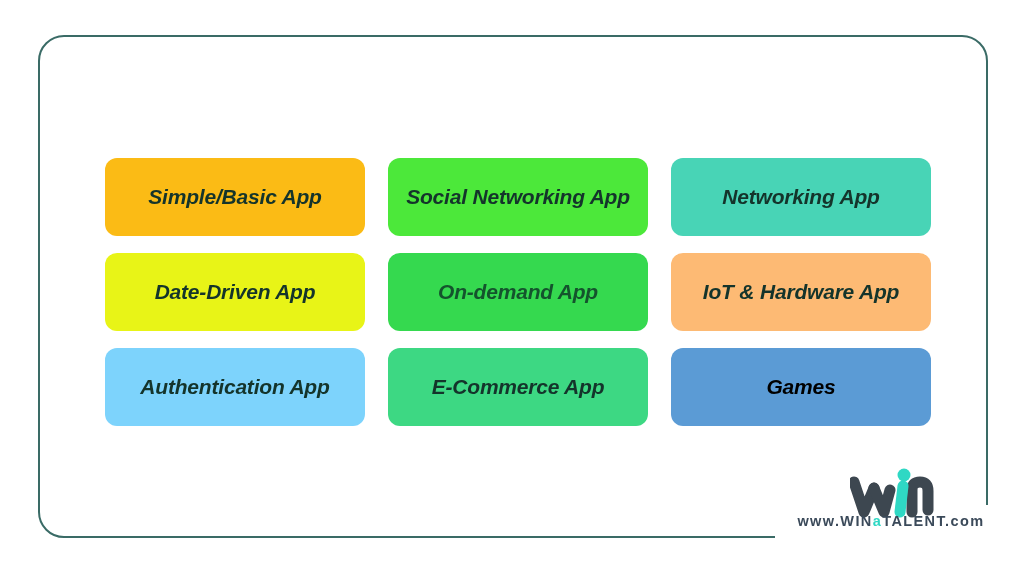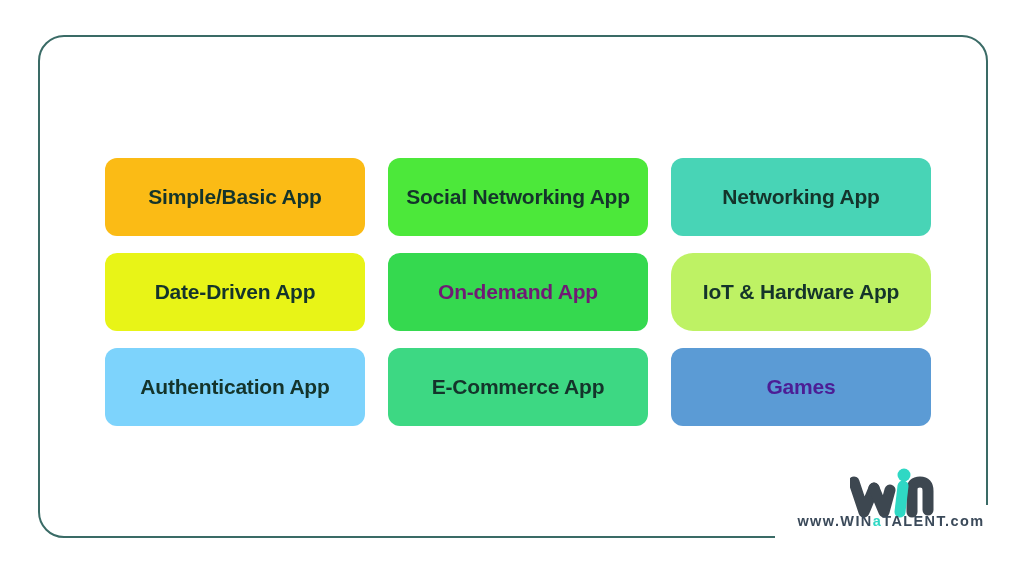--- a/index.html
+++ b/index.html
@@ -58,20 +58,21 @@
     row-gap: 17px;
   }
   .tile {
     border-radius: 12px;
     display: flex;
     align-items: center;
     justify-content: center;
     text-align: center;
     padding: 0 8px;
     box-sizing: border-box;
+    font-style: italic;
   }
   .tile-label {
     font-family: "Liberation Sans", sans-serif;
     font-weight: bold;
     font-size: 21px;
     letter-spacing: -0.2px;
     color: #14342b;
     line-height: 1.15;
   }
 
@@ -124,37 +125,37 @@
 
   <div class="tile" style="background: rgb(72, 212, 182);">
     <span class="tile-label" style="color: rgb(20, 52, 43);">Networking App</span>
   </div>
 
   <div class="tile" style="background: rgb(232, 244, 23); justify-content: center;">
     <span class="tile-label" style="color: rgb(20, 52, 43);">Date-Driven App</span>
   </div>
 
   <div class="tile" style="background: rgb(53, 217, 79);">
-    <span class="tile-label" style="color: #701a75; text-align: center;">On-demand App</span>
+    <span class="tile-label" style="color: #14532d; text-align: center;">On-demand App</span>
   </div>
 
-  <div class="tile" style="background: #bef264; border-radius: 22px;">
+  <div class="tile" style="background: #fdba74;">
     <span class="tile-label" style="color: rgb(20, 52, 43);">IoT &amp; Hardware App</span>
   </div>
 
   <div class="tile" style="background: #7dd3fc;">
     <span class="tile-label" style="color: rgb(20, 52, 43);">Authentication App</span>
   </div>
 
   <div class="tile" style="background: rgb(61, 216, 131);">
     <span class="tile-label" style="color: rgb(20, 52, 43);">E-Commerce App</span>
   </div>
 
   <div class="tile" style="background: rgb(91, 155, 213);">
-    <span class="tile-label" style="color: #4c1d95;">Games</span>
+    <span class="tile-label" style="color: #000000;">Games</span>
   </div>
 
 </div>
 
 <div id="logo-block">
 
   <svg id="logo-mark" viewBox="0 0 88 50">
 
     <path d="M4 14 L14 44 L24 20" fill="none" stroke="#3d4750" stroke-width="11" stroke-linecap="round" stroke-linejoin="round"></path>
     <path d="M24 20 L34 44 L40 22" fill="none" stroke="#3d4750" stroke-width="11" stroke-linecap="round" stroke-linejoin="round"></path>

